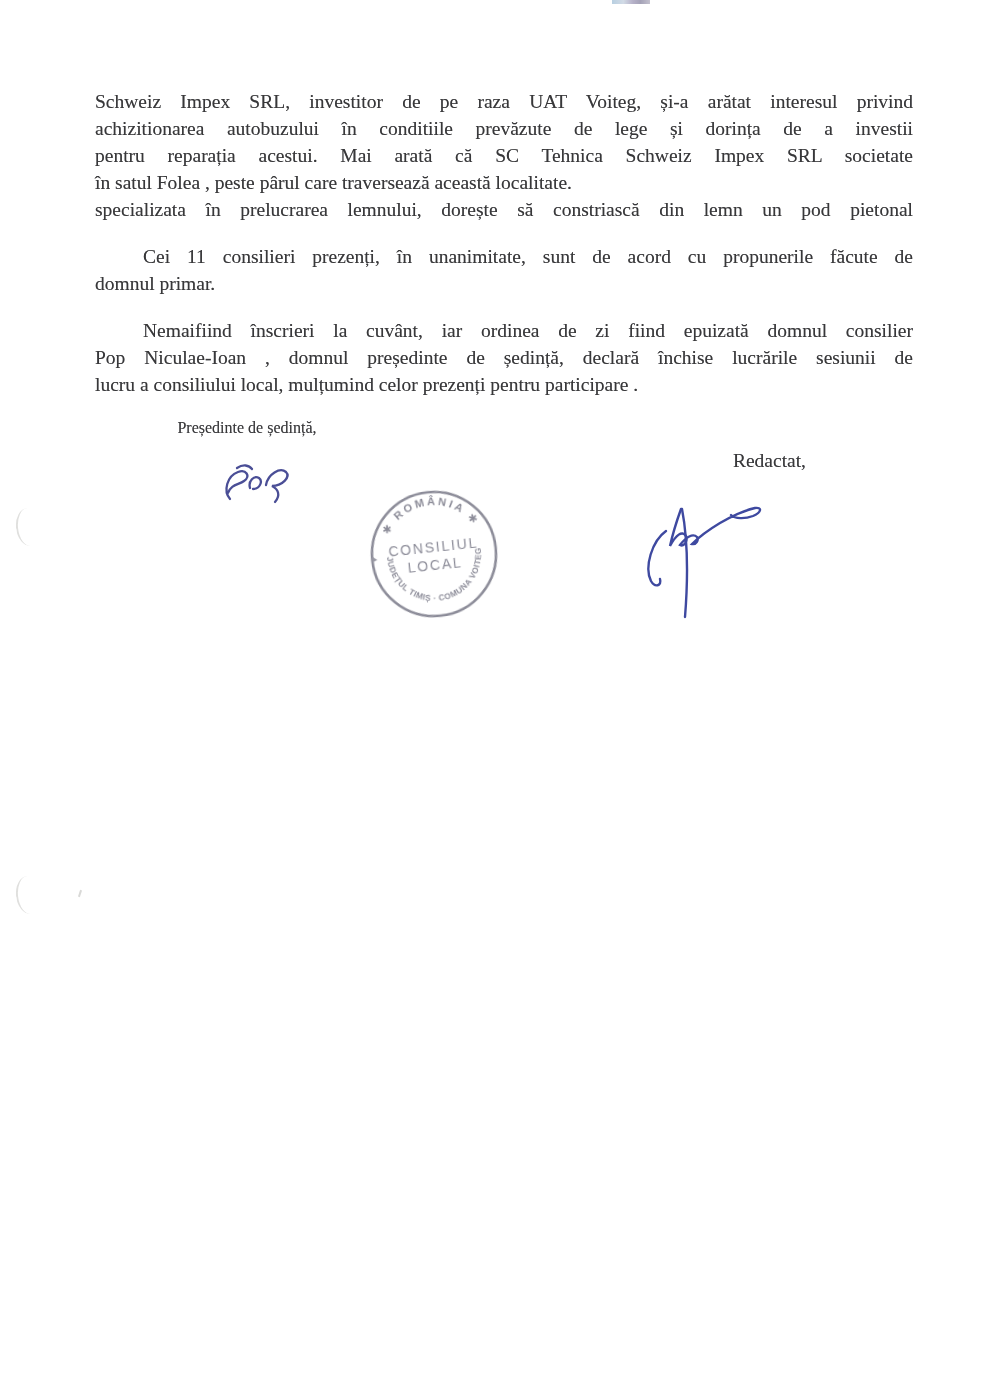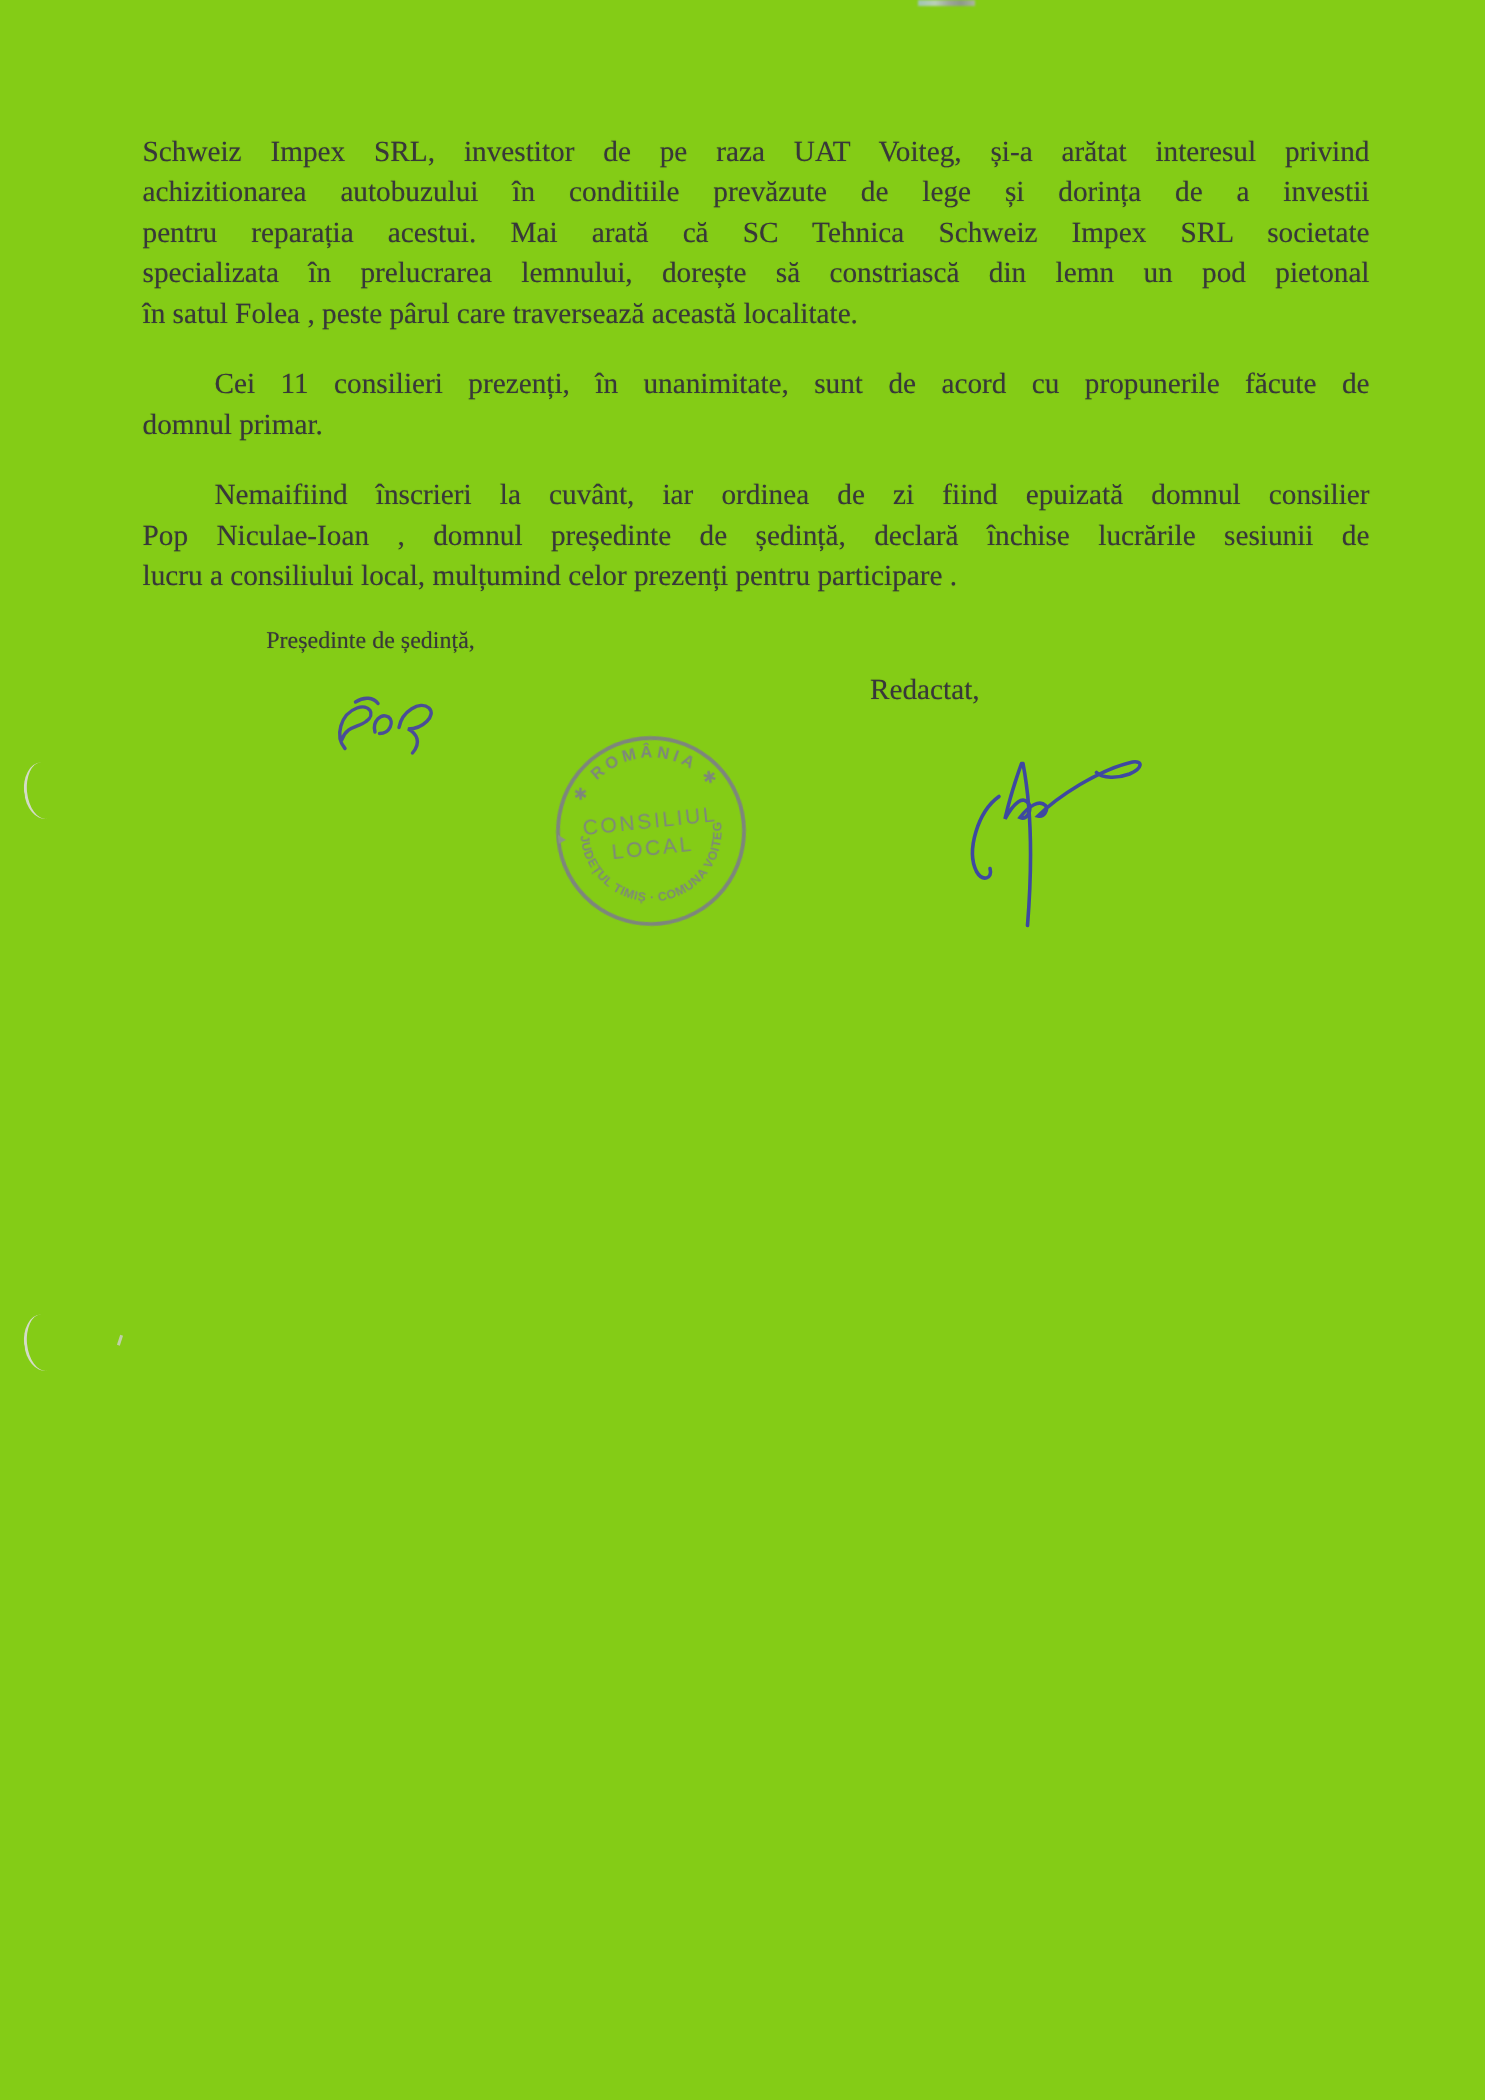--- a/index.html
+++ b/index.html
@@ -1,20 +1,20 @@
 <!DOCTYPE html>
 <html><head>
 <meta charset="utf-8">
 <style>
   html,body { margin:0; padding:0; background:#e8e8e8; }
   .page {
     position:relative;
     width:990px; height:1400px;
     margin:0 auto;
-    background:#84cc16;
+    background:#ffffff;
     overflow:hidden;
     font-family:"Liberation Serif","DejaVu Serif",serif;
     color:#38383a;
   }
 
   
   .scan-strip {
     position:absolute; left:612px; top:0; width:38px; height:4px;
     background:linear-gradient(90deg,#a7c4da 0%,#c7d2e0 30%,#a49ebB 55%,#8f8ca6 75%,#b5b2c2 100%);
     filter:blur(0.6px); opacity:.8;
@@ -41,21 +41,21 @@
   .para:first-child { margin-top:0; }
 
   
   .sig-left {
     position:absolute; left:136px; top:414px; width:222px;
     font-size:16px; line-height:27.5px; text-align:center;
     text-shadow:0 0 0.6px rgba(40,40,50,0.4);
   }
   .sig-right {
     position:absolute; left:580px; top:447px; width:226px;
-    font-size:19.5px; line-height:27.5px; text-align:left;
+    font-size:19.5px; line-height:27.5px; text-align:right;
     text-shadow:0 0 0.6px rgba(40,40,50,0.4);
   }
   .hand-pop { position:absolute; left:215px; top:462px; }
   .hand-buzas { position:absolute; left:636px; top:493px; }
 
   
   .stamp { position:absolute; left:366px; top:486px; width:136px; height:136px;
     transform:rotate(-6deg); opacity:.88; filter:blur(0.2px); }
   .stamp text { fill:#7d7d8b; }
   .stamp .arc-top { font-family:"Liberation Sans","DejaVu Sans",sans-serif;
@@ -73,22 +73,22 @@
   <div class="scan-strip"></div>
   <div class="punch p1"></div>
   <div class="punch p2"></div>
   <div class="speck"></div>
 
   <div class="doc-body">
       <div class="para">
         <div class="tline">Schweiz Impex SRL, investitor de pe raza UAT Voiteg, și-a arătat interesul privind</div>
         <div class="tline">achizitionarea autobuzului în conditiile prevăzute de lege și dorința de a investii</div>
         <div class="tline">pentru reparația acestui. Mai arată că SC Tehnica Schweiz Impex SRL societate</div>
+        <div class="tline lastline">în satul Folea , peste pârul care traversează această localitate.</div>
         <div class="tline">specializata în prelucrarea lemnului, dorește să constriască din lemn un pod pietonal</div>
-        <div class="tline lastline">în satul Folea , peste pârul care traversează această localitate.</div>
       </div>
       <div class="para">
         <div class="tline indent">Cei 11 consilieri prezenți, în unanimitate, sunt de acord cu propunerile făcute de</div>
         <div class="tline lastline">domnul primar.</div>
       </div>
       <div class="para">
         <div class="tline indent">Nemaifiind înscrieri la cuvânt, iar ordinea de zi fiind epuizată domnul consilier</div>
         <div class="tline">Pop Niculae-Ioan , domnul președinte de ședință, declară închise lucrările sesiunii de</div>
         <div class="tline lastline">lucru a consiliului local, mulțumind celor prezenți pentru participare .</div>
       </div>

